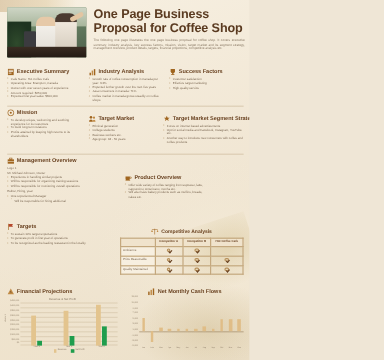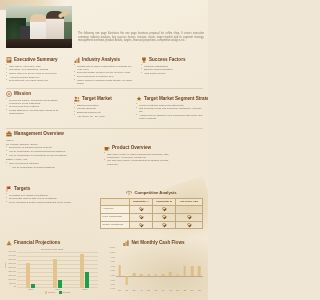--- a/index.html
+++ b/index.html
@@ -148,20 +148,21 @@
   <div class="header">
     <div class="hero-img">
       <div class="sky"></div>
         <div class="plant"></div>
         <div class="machine"></div>
       <div class="person-a"></div>
         <div class="person-b"></div>
         <div class="arm"></div>
       <div class="counter"></div>
     </div>
+    <div class="title">One Page Business Proposal for Coffee Shop</div>
     <div class="subtitle">The following one page illustrates the one page business proposal for coffee shop. It covers executive summary, industry analysis, key success factors, mission, vision, target market and its segment strategy, management overview, product details, targets, financial projections, competitive analysis etc.</div>
   </div>
 
   <div class="sec" style="left:6px; top:57px; width:62px;">
     <div class="sec-head">
       <span class="sec-ico">
           <svg viewBox="0 0 10 10">
             <rect x="1" y="0.5" width="8" height="9" fill="#a0651f"></rect>
             <rect x="2" y="2" width="6" height="1" fill="#fff"></rect>
             <rect x="2" y="4" width="6" height="1" fill="#fff"></rect>

